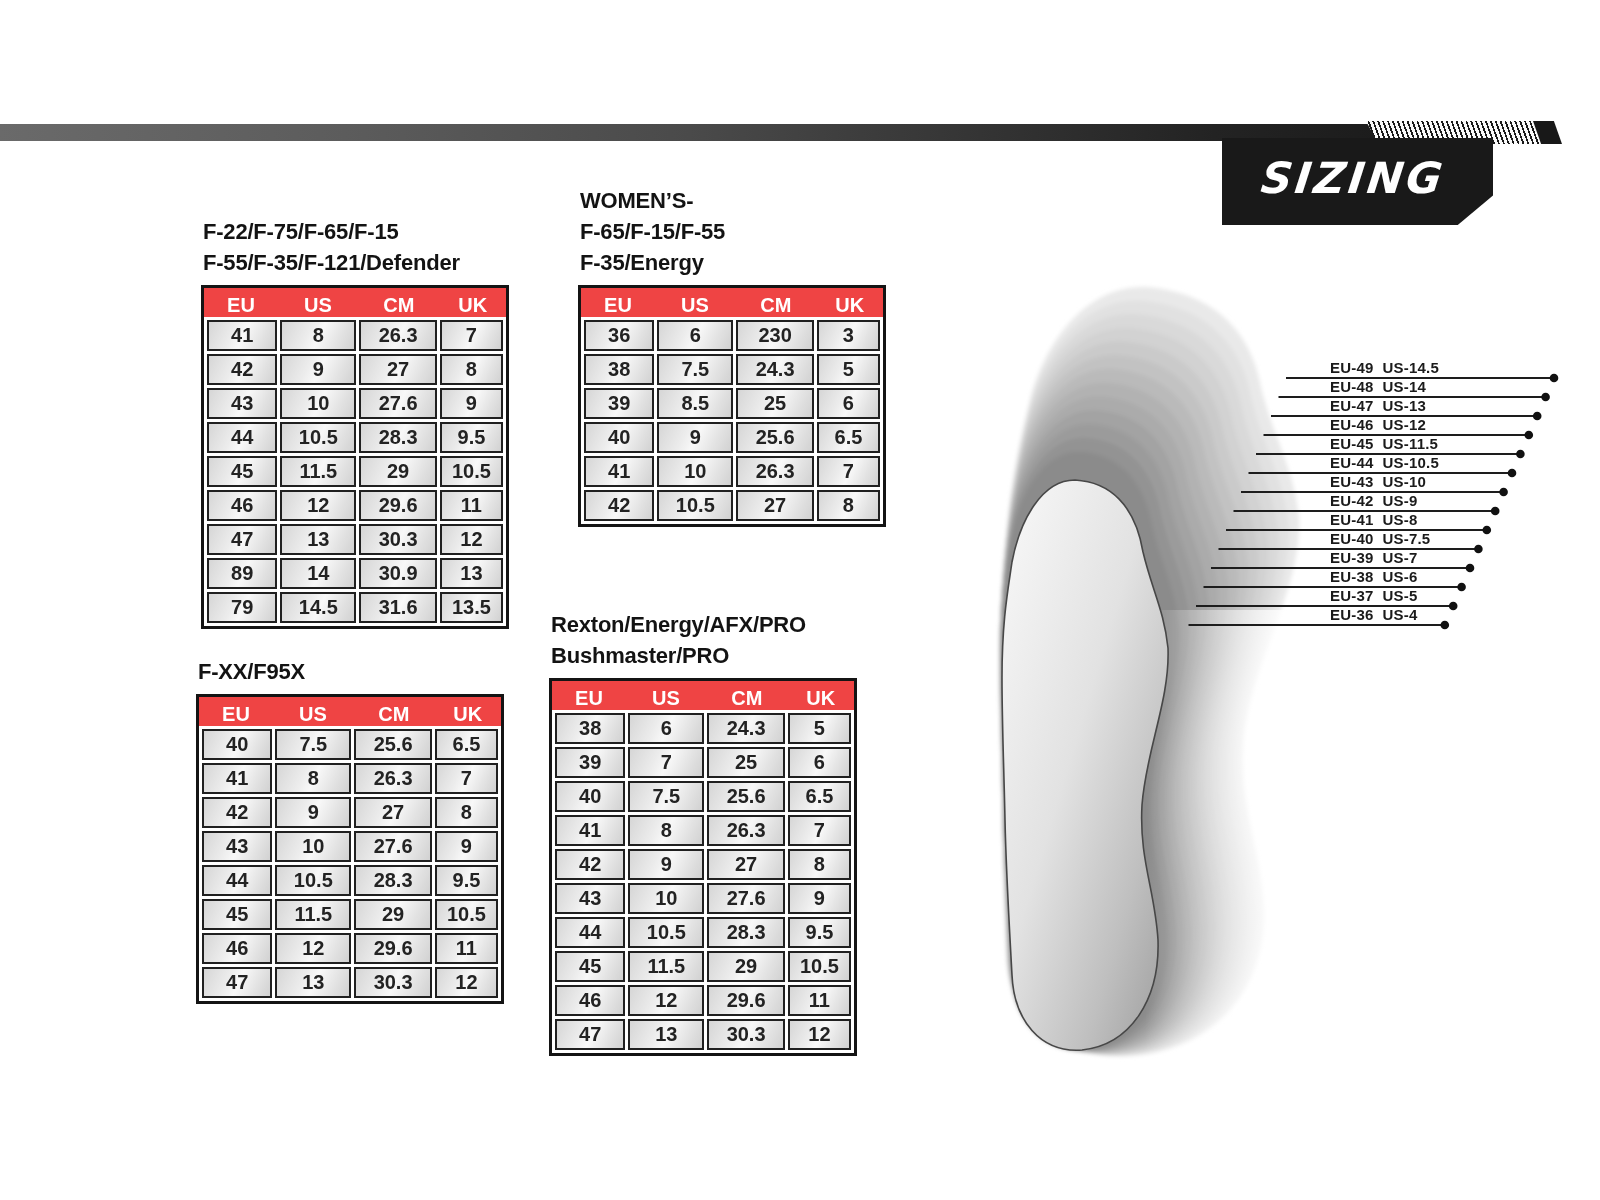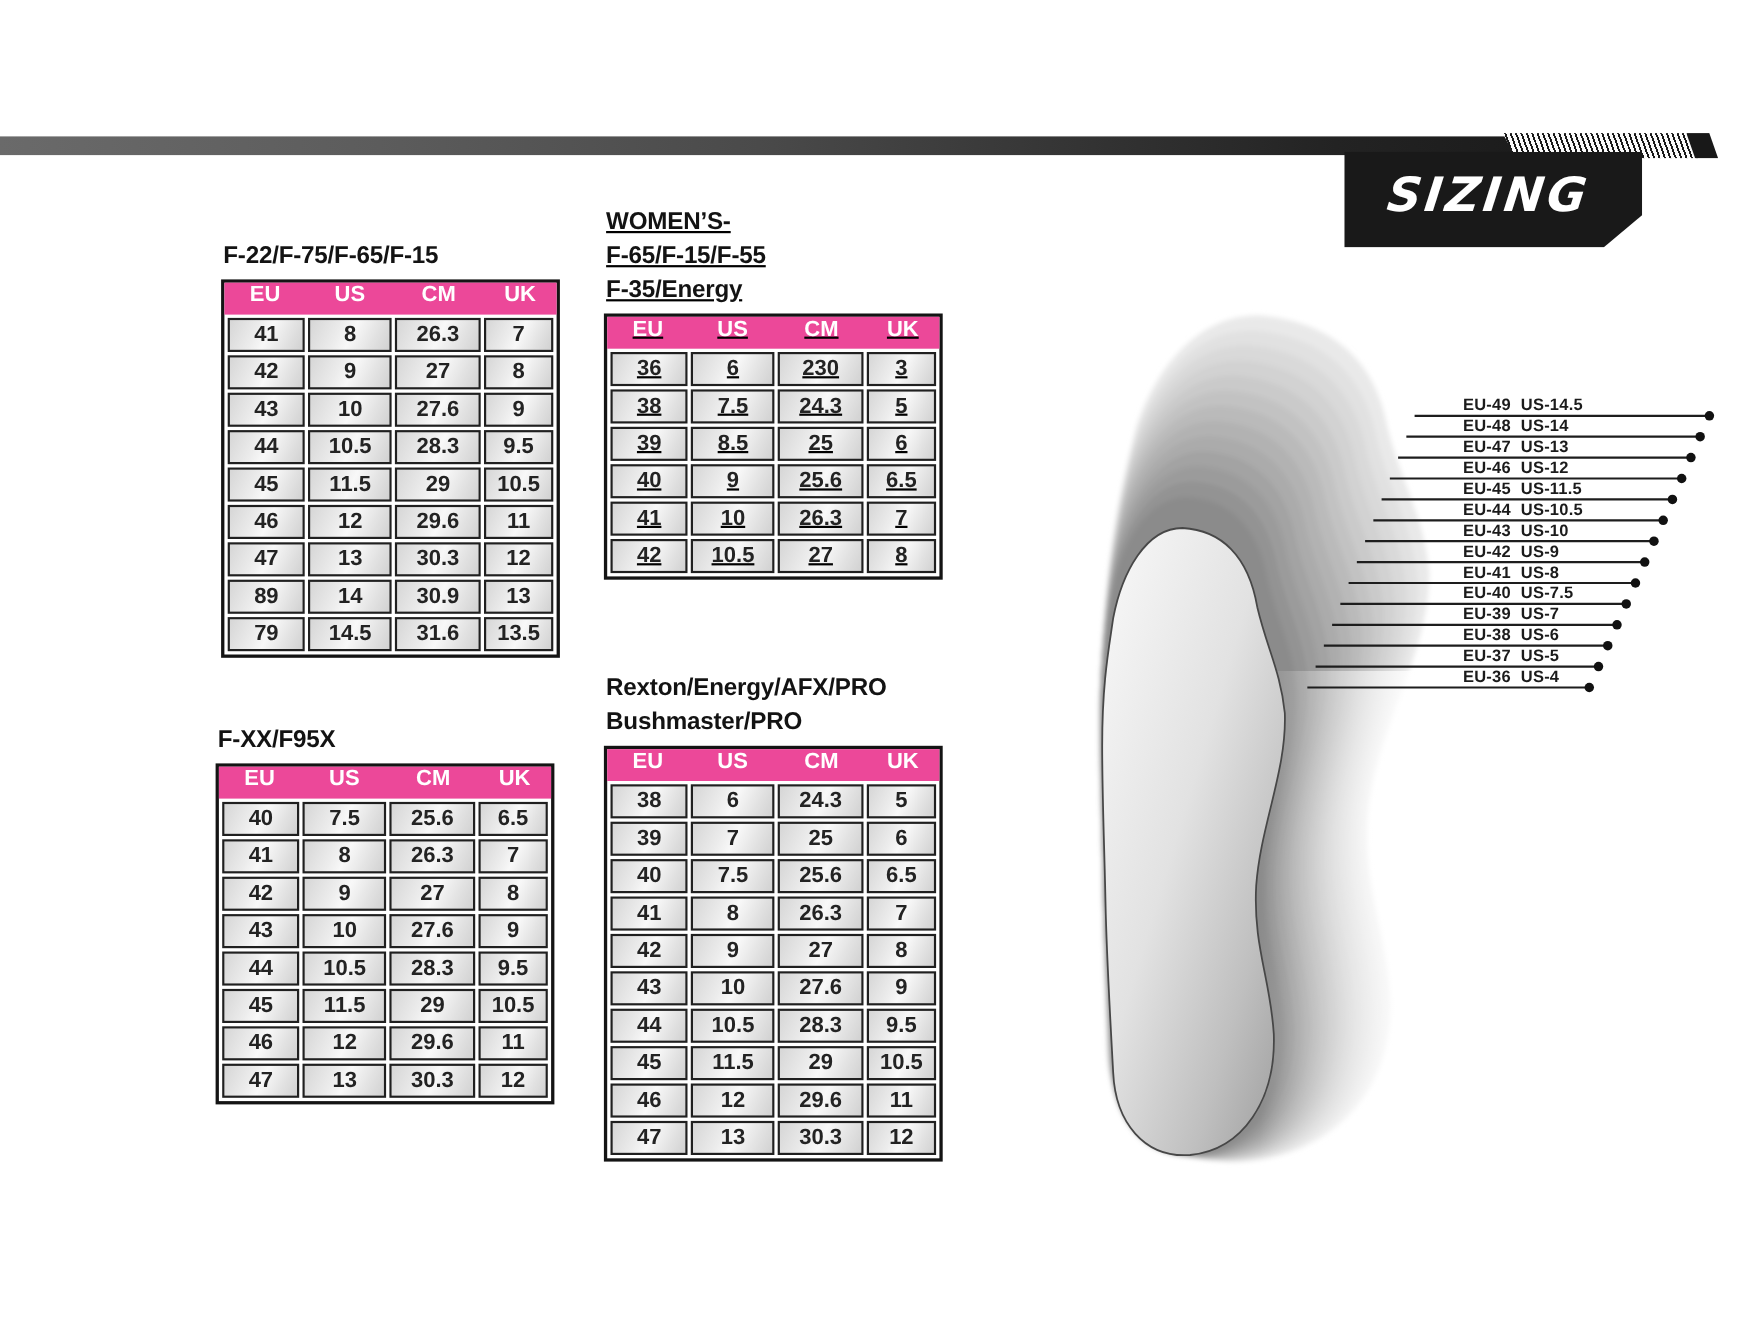--- a/index.html
+++ b/index.html
@@ -37,37 +37,37 @@
     padding:0 10px 8px 0; white-space:nowrap;
   }
 
   
   .size-table { position:absolute; width:308px; }
   .table-title {
     font-size:22px; line-height:31px; font-weight:bold; color:#131313;
     letter-spacing:-0.2px; margin:0 0 7px 2px;
   }
   .tbl { border:3px solid #141414; background:#ffffff; }
-  .tbl-head { display:flex; background:#ec4899; height:29px; align-items:flex-start; }
+  .tbl-head { display:flex; background:#ef4444; height:29px; align-items:flex-end; }
   .tbl-head .th {
     color:#ffffff; font-weight:bold; font-size:20px; text-align:center; display:block;
   }
   .tbl-head .th:nth-child(1){ width:24.5%; }
   .tbl-head .th:nth-child(2){ width:26.5%; }
   .tbl-head .th:nth-child(3){ width:27%; }
   .tbl-head .th:nth-child(4){ width:22%; }
   table.tbl-body { width:100%; border-collapse:separate; border-spacing:3px; table-layout:fixed; }
   table.tbl-body td {
     border:2px solid #202020; height:25px; line-height:25px;
     text-align:center; font-weight:bold; font-size:20px; color:#232323;
     background:linear-gradient(115deg,#d6d6d6 0%,#ececec 36%,#f8f8f8 52%,#e2e2e2 78%,#d1d1d1 100%);
     overflow:hidden;
   }
   #table-0 { left:201px; top:216px; }
-  #table-1 { left:549px; top:185px;text-decoration:underline; }
+  #table-1 { left:578px; top:185px; }
   #table-2 { left:196px; top:640px;margin-top:16px; }
   #table-3 { left:549px; top:609px; }
 
   
   .insole-svg { position:absolute; left:930px; top:280px; }
   .insole-svg text {
     font-family:"Liberation Sans", sans-serif; font-weight:bold;
     font-size:15px; fill:#1b1b1b; letter-spacing:0.2px;
   }
 </style>
@@ -80,20 +80,21 @@
   <div class="stripe-hatch"></div>
   <div class="stripe-cap"></div>
 
   <div class="sizing-banner">
     <span class="logo">SIZING</span>
   </div>
 
   <section class="size-table" id="table-0">
     <div class="table-title">
         <div>F-22/F-75/F-65/F-15</div>
+        <div>F-55/F-35/F-121/Defender</div>
       </div>
     <div class="tbl">
       <div class="tbl-head">
           <span class="th">EU</span>
           <span class="th">US</span>
           <span class="th">CM</span>
           <span class="th">UK</span>
         </div>
       <table class="tbl-body">
         <colgroup>

